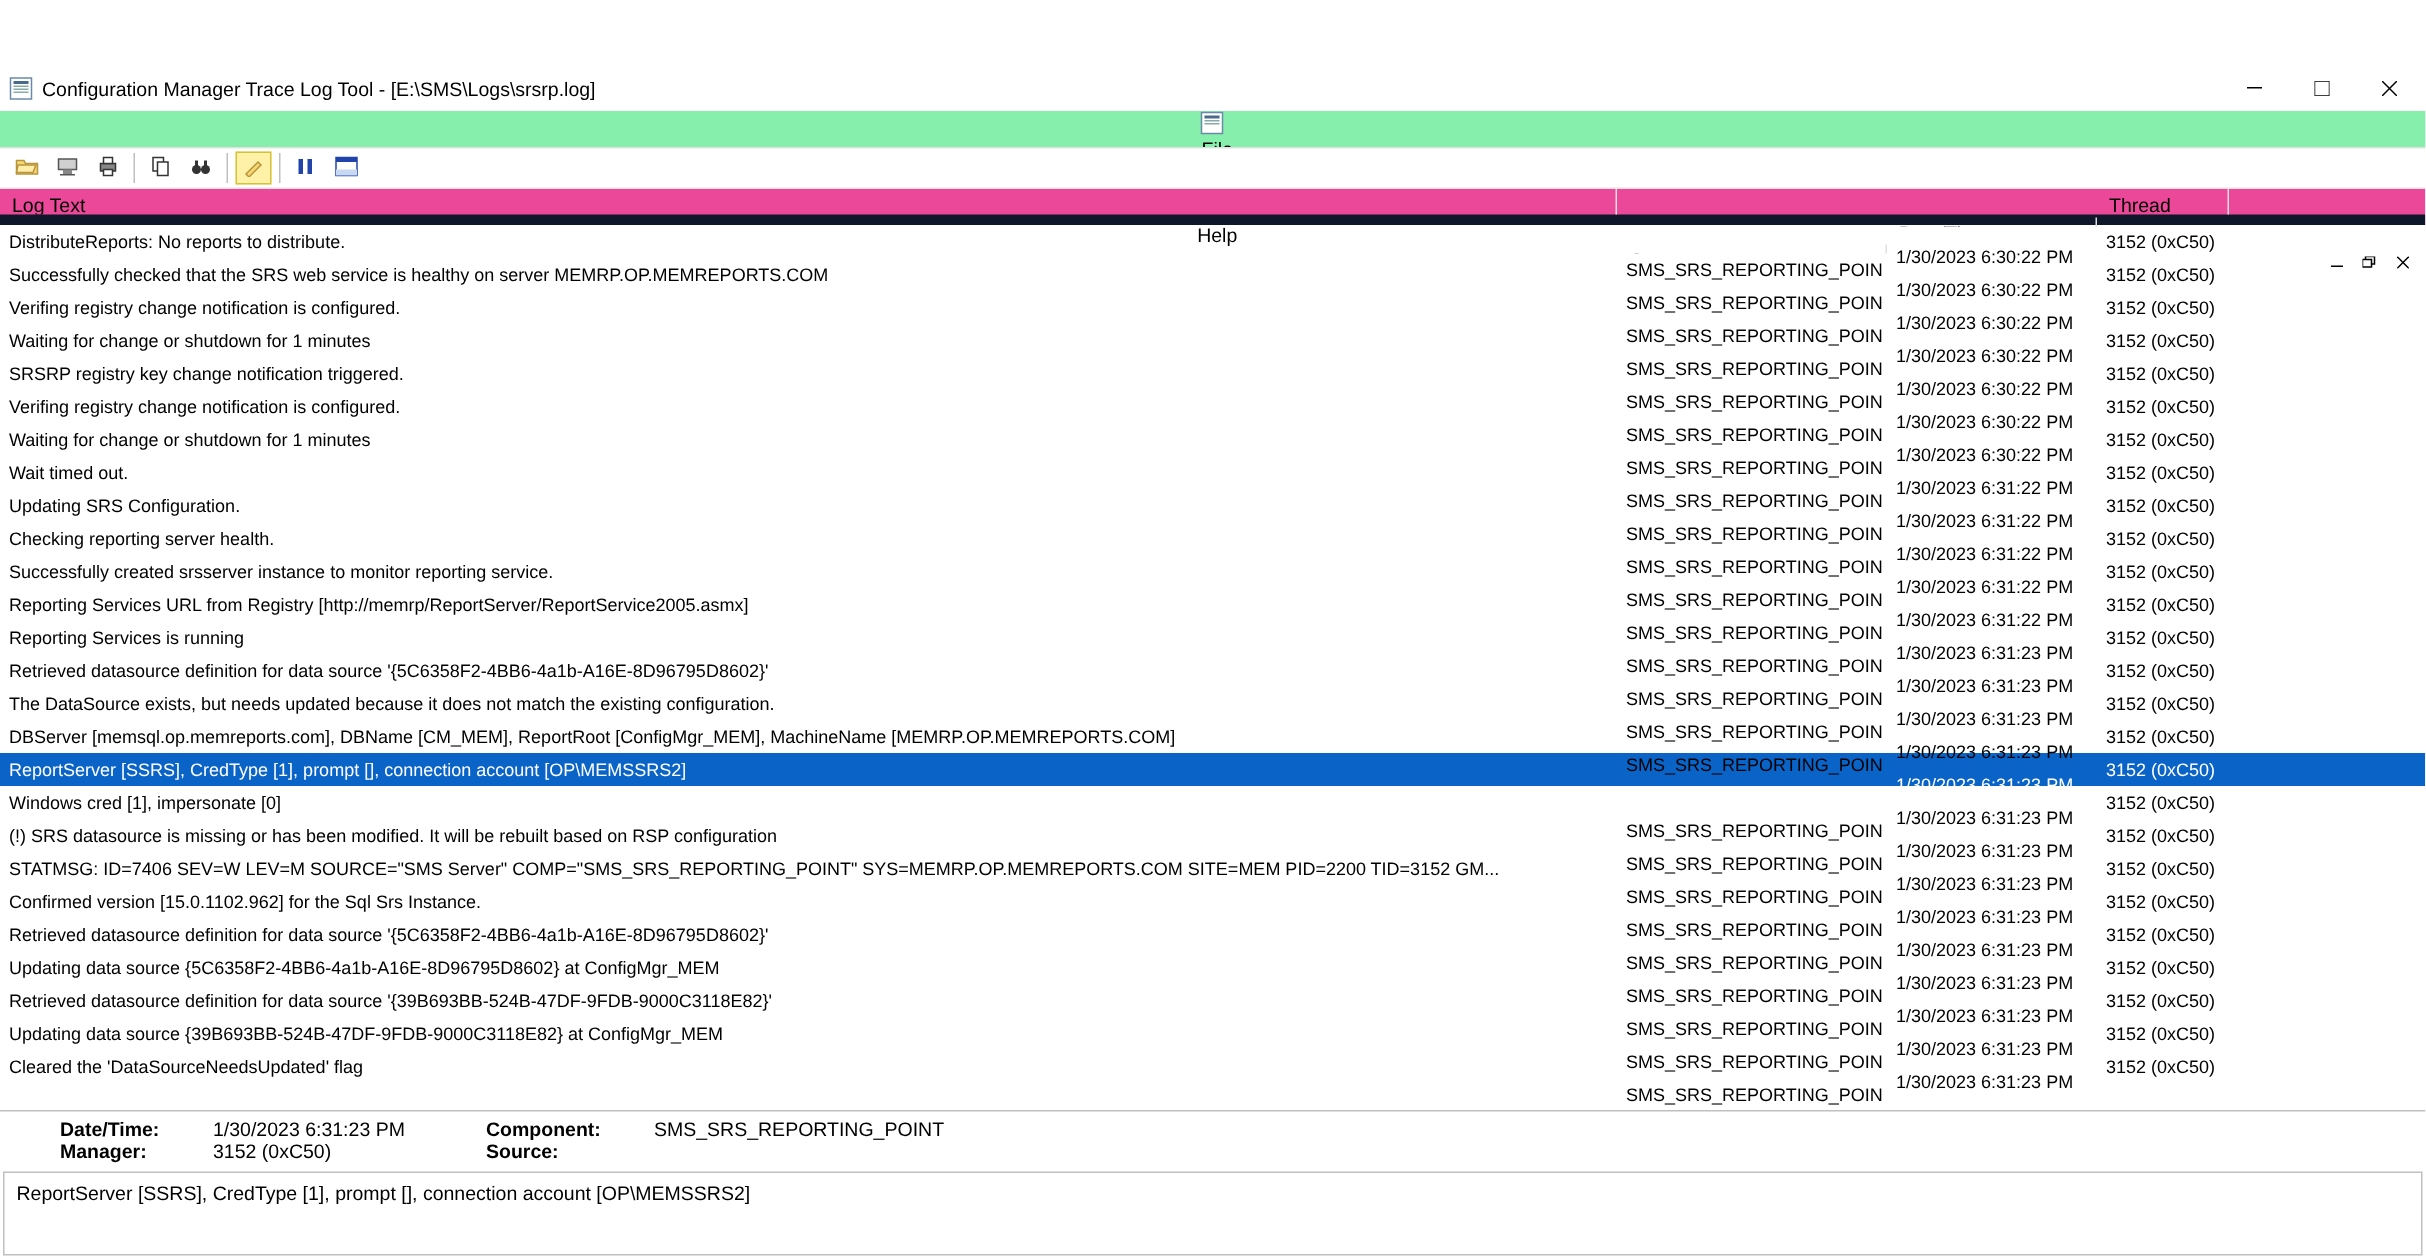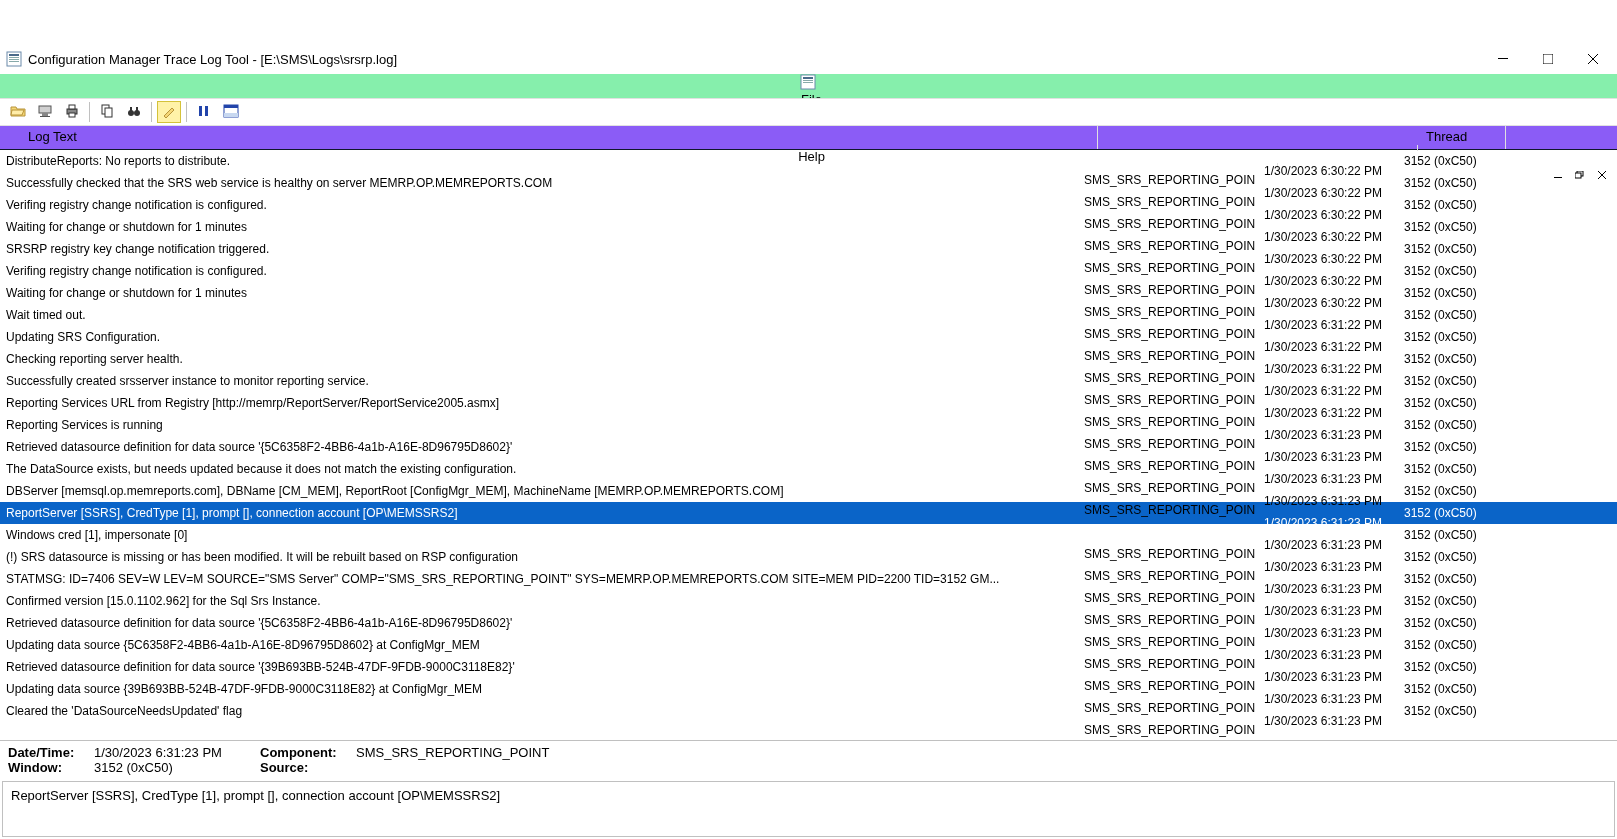--- a/index.html
+++ b/index.html
@@ -64,24 +64,23 @@
   
   .log-area {
     flex: 1;
     display: flex;
     flex-direction: column;
     overflow: hidden;
   }
   .log-header {
     display: flex;
     height: 24px;
-    background: #8b5cf6;
-    border-bottom: 1px solid #0f172a;
+    background: #ec4899;
+    border-bottom: 7px solid #0f172a;
     font-size: 13px;
-    padding-left: 20px;
   }
   .log-header .col {
     padding: 3px 8px;
     border-right: 1px solid #e0e0e0;
     overflow: hidden; white-space: nowrap;
   }
   .col-text   { flex: 0 0 1078px; }
   .col-comp   { flex: 0 0 180px; margin-top: 37px; }
   .col-date   { flex: 0 0 140px; margin-top: 19px; }
   .col-thread { flex: 0 0 88px; }
@@ -100,21 +99,21 @@
     overflow: hidden; white-space: nowrap; text-overflow: clip;
   }
   .log-row.selected { background: #0a64c8; color: #ffffff; }
   
   .detail-bar {
     border-top: 1px solid #c0c0c0;
     padding: 4px 8px;
     background: #ffffff;
     font-size: 13px;
   }
-  .detail-bar .row { display: flex; gap: 6px; }
+  .detail-bar .row { display: flex; gap: 22px; margin-left: 32px; }
   .detail-bar .lbl { font-weight: bold; width: 80px; }
   .detail-bar .val { width: 160px; }
   .detail-bar .lbl2 { font-weight: bold; width: 90px; }
   
   .msg-box {
     border: 1px solid #c0c0c0;
     margin: 2px;
     padding: 6px 8px;
     height: 56px;
     font-size: 13px;
@@ -419,21 +418,21 @@
 </div>
 
 <div class="detail-bar">
   <div class="row">
     <span class="lbl">Date/Time:</span>
     <span class="val">1/30/2023 6:31:23 PM</span>
     <span class="lbl2">Component:</span>
     <span>SMS_SRS_REPORTING_POINT</span>
   </div>
   <div class="row">
-    <span class="lbl">Window:</span>
+    <span class="lbl">Manager:</span>
     <span class="val">3152 (0xC50)</span>
     <span class="lbl2">Source:</span>
     <span></span>
   </div>
 </div>
 
 <div class="msg-box">
   <span>ReportServer [SSRS], CredType [1], prompt [], connection account [OP\MEMSSRS2]</span>
 </div>
 

